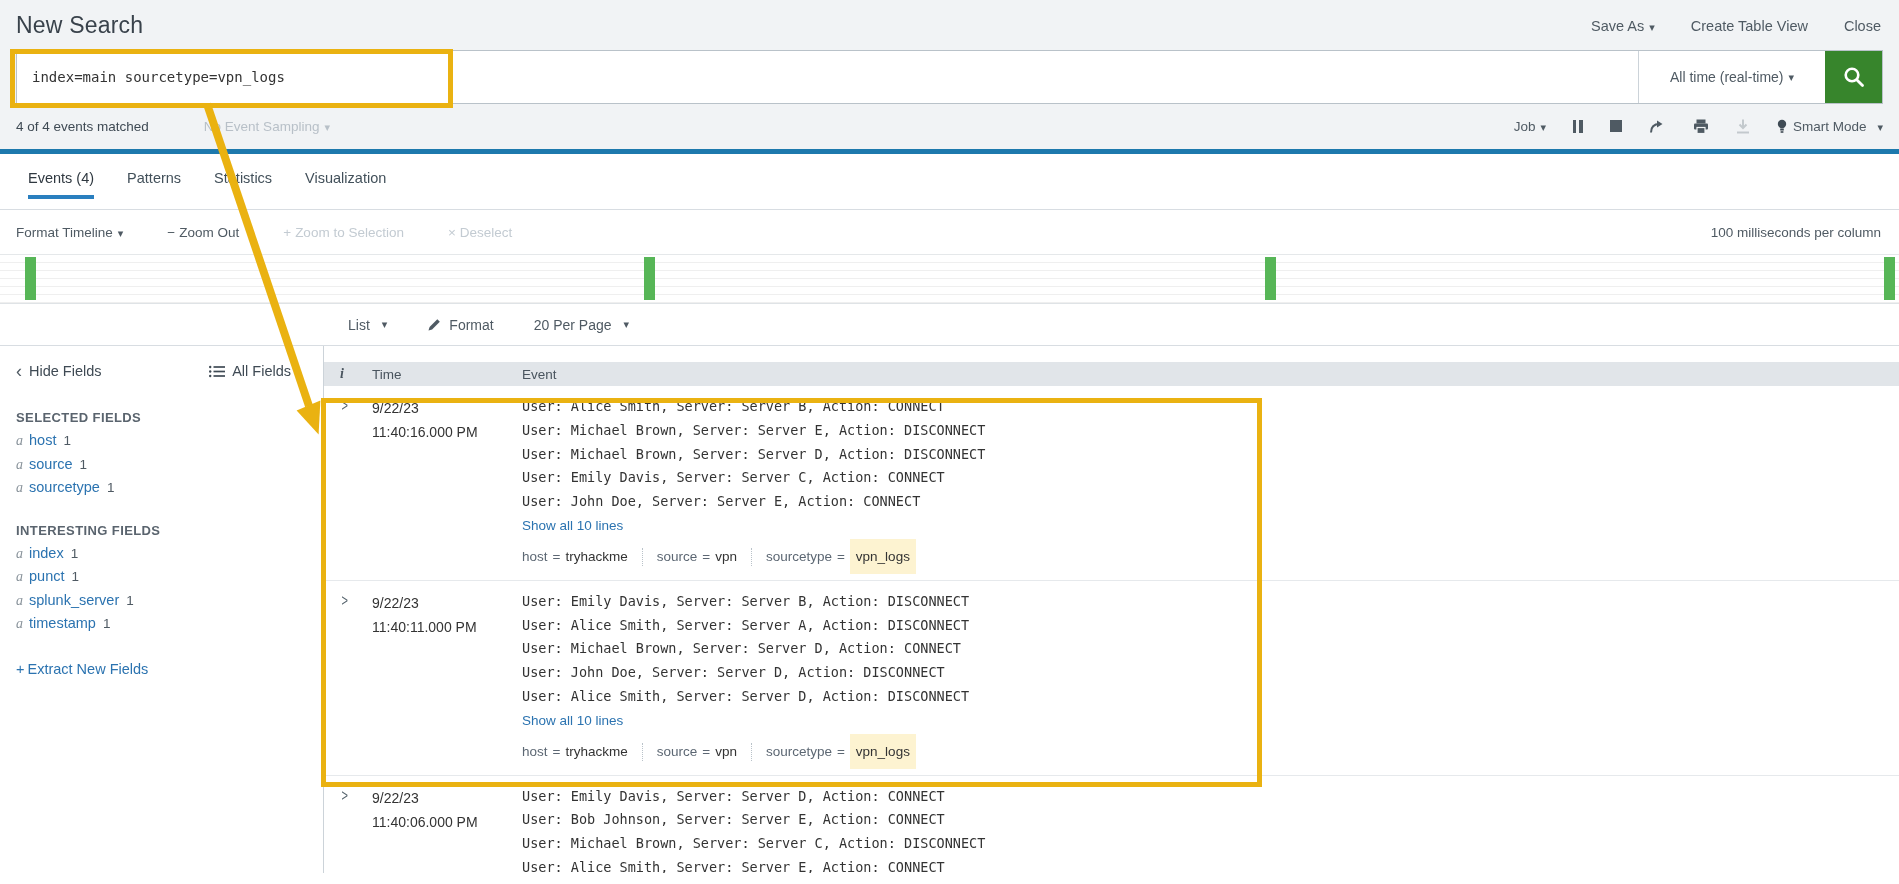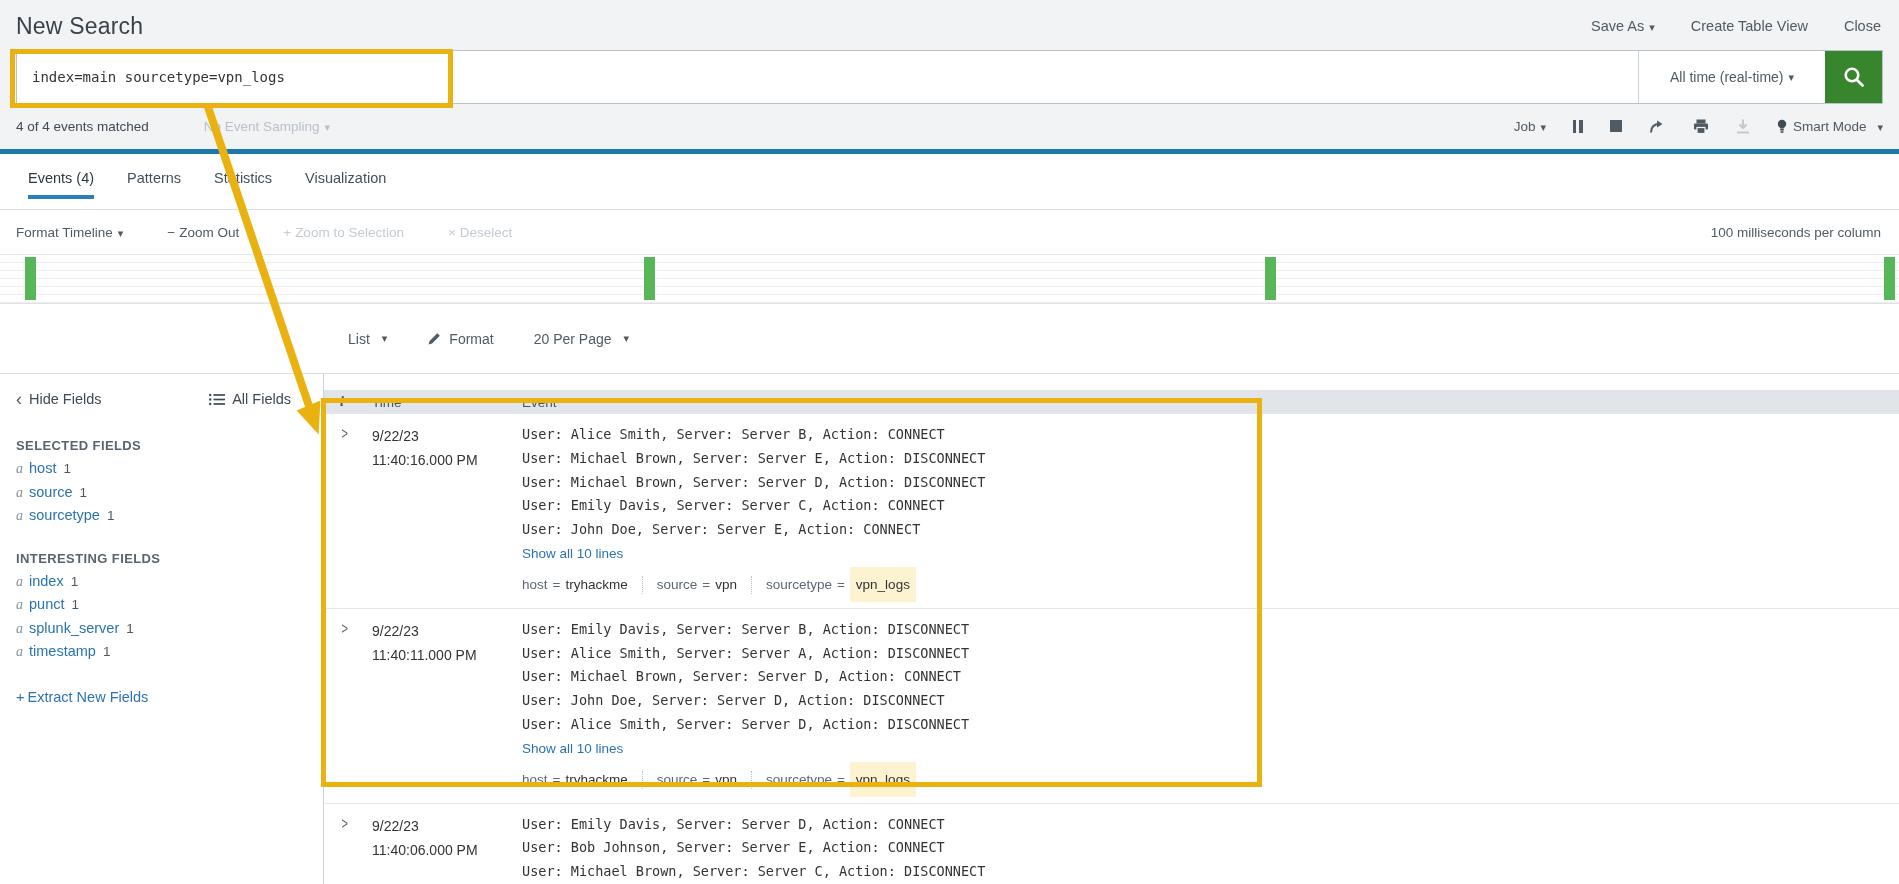--- a/index.html
+++ b/index.html
@@ -6,21 +6,21 @@
   html,body { margin:0; padding:0; }
   body {
     width:1899px; height:884px; position:relative; overflow:hidden;
     font-family:"Liberation Sans", sans-serif; color:#333; background:#fff;
     -webkit-font-smoothing:antialiased;
   }
   .mono { font-family:"DejaVu Sans Mono", monospace; }
 
   
   .topbar { background:#f1f3f5; }
-  .title-row { display:flex; align-items:center; padding:12px 18px 10px 16px; height:50px; }
+  .title-row { display:flex; padding:12px 18px 10px 16px; height:50px; }
   .page-title { font-size:23px; font-weight:500; color:#39424b; letter-spacing:.2px; }
   .header-actions { margin-left:auto; display:flex; align-items:center; gap:36px; font-size:14.5px; color:#4f5a63; }
   .header-actions > div { cursor:pointer; }
   .caret { font-size:11px; margin-left:5px; color:inherit; }
 
   .search-row { display:flex; margin:0 16px; height:54px; border:1px solid #b9c2c9; background:#fff; }
   .query-input { flex:1; display:flex; align-items:center; padding-left:15px; font-size:14px; color:#333; }
   .time-picker { width:187px; border-left:1px solid #ccd3d9; display:flex; align-items:center; justify-content:center; font-size:14px; color:#4f5a63; cursor:pointer; }
   .search-btn { width:57px; background:#37852c; display:flex; align-items:center; justify-content:center; cursor:pointer; }
 
@@ -46,21 +46,21 @@
   .tl-item { margin-right:44px; cursor:pointer; }
   .tl-item .pre { margin-right:4px; }
   .tl-disabled { color:#c3cbd2; cursor:default; }
   .scale-label { margin-left:auto; margin-right:2px; }
 
   .timeline-chart { position:relative; height:50px; border-top:1px solid #e5e8ea; border-bottom:1px solid #dfe3e6;
     background:repeating-linear-gradient(to bottom, #ffffff 0 7px, #efefef 7px 8px); }
   .timeline-bar { position:absolute; top:2px; bottom:3px; width:11px; }
 
   
-  .results-toolbar { display:flex; align-items:center; height:70px; padding-left:348px; gap:40px; font-size:14px; color:#4f5a63; border-bottom:1px solid #d8dde2; }
+  .results-toolbar { display:flex; align-items:center; height:42px; padding-left:348px; gap:40px; font-size:14px; color:#4f5a63; border-bottom:1px solid #d8dde2; }
   .results-toolbar > div { cursor:pointer; display:flex; align-items:center; gap:7px; }
 
   
   .content { display:flex; height:527px; align-items:stretch; }
   .sidebar { width:324px; border-right:1px solid #ccd3d9; padding:17px 16px 0; flex:none; }
   .sidebar-head { display:flex; justify-content:space-between; padding-right:16px; font-size:14.5px; color:#3f4a54; }
   .sidebar-head > div { cursor:pointer; display:flex; align-items:center; gap:7px; }
   .chev-left { font-size:18px; line-height:14px; color:#4f5a63; }
   .fields-title { font-size:13px; font-weight:bold; color:#5a646e; letter-spacing:.4px; margin-top:31px; }
   .fields-title.second { margin-top:27px; }

